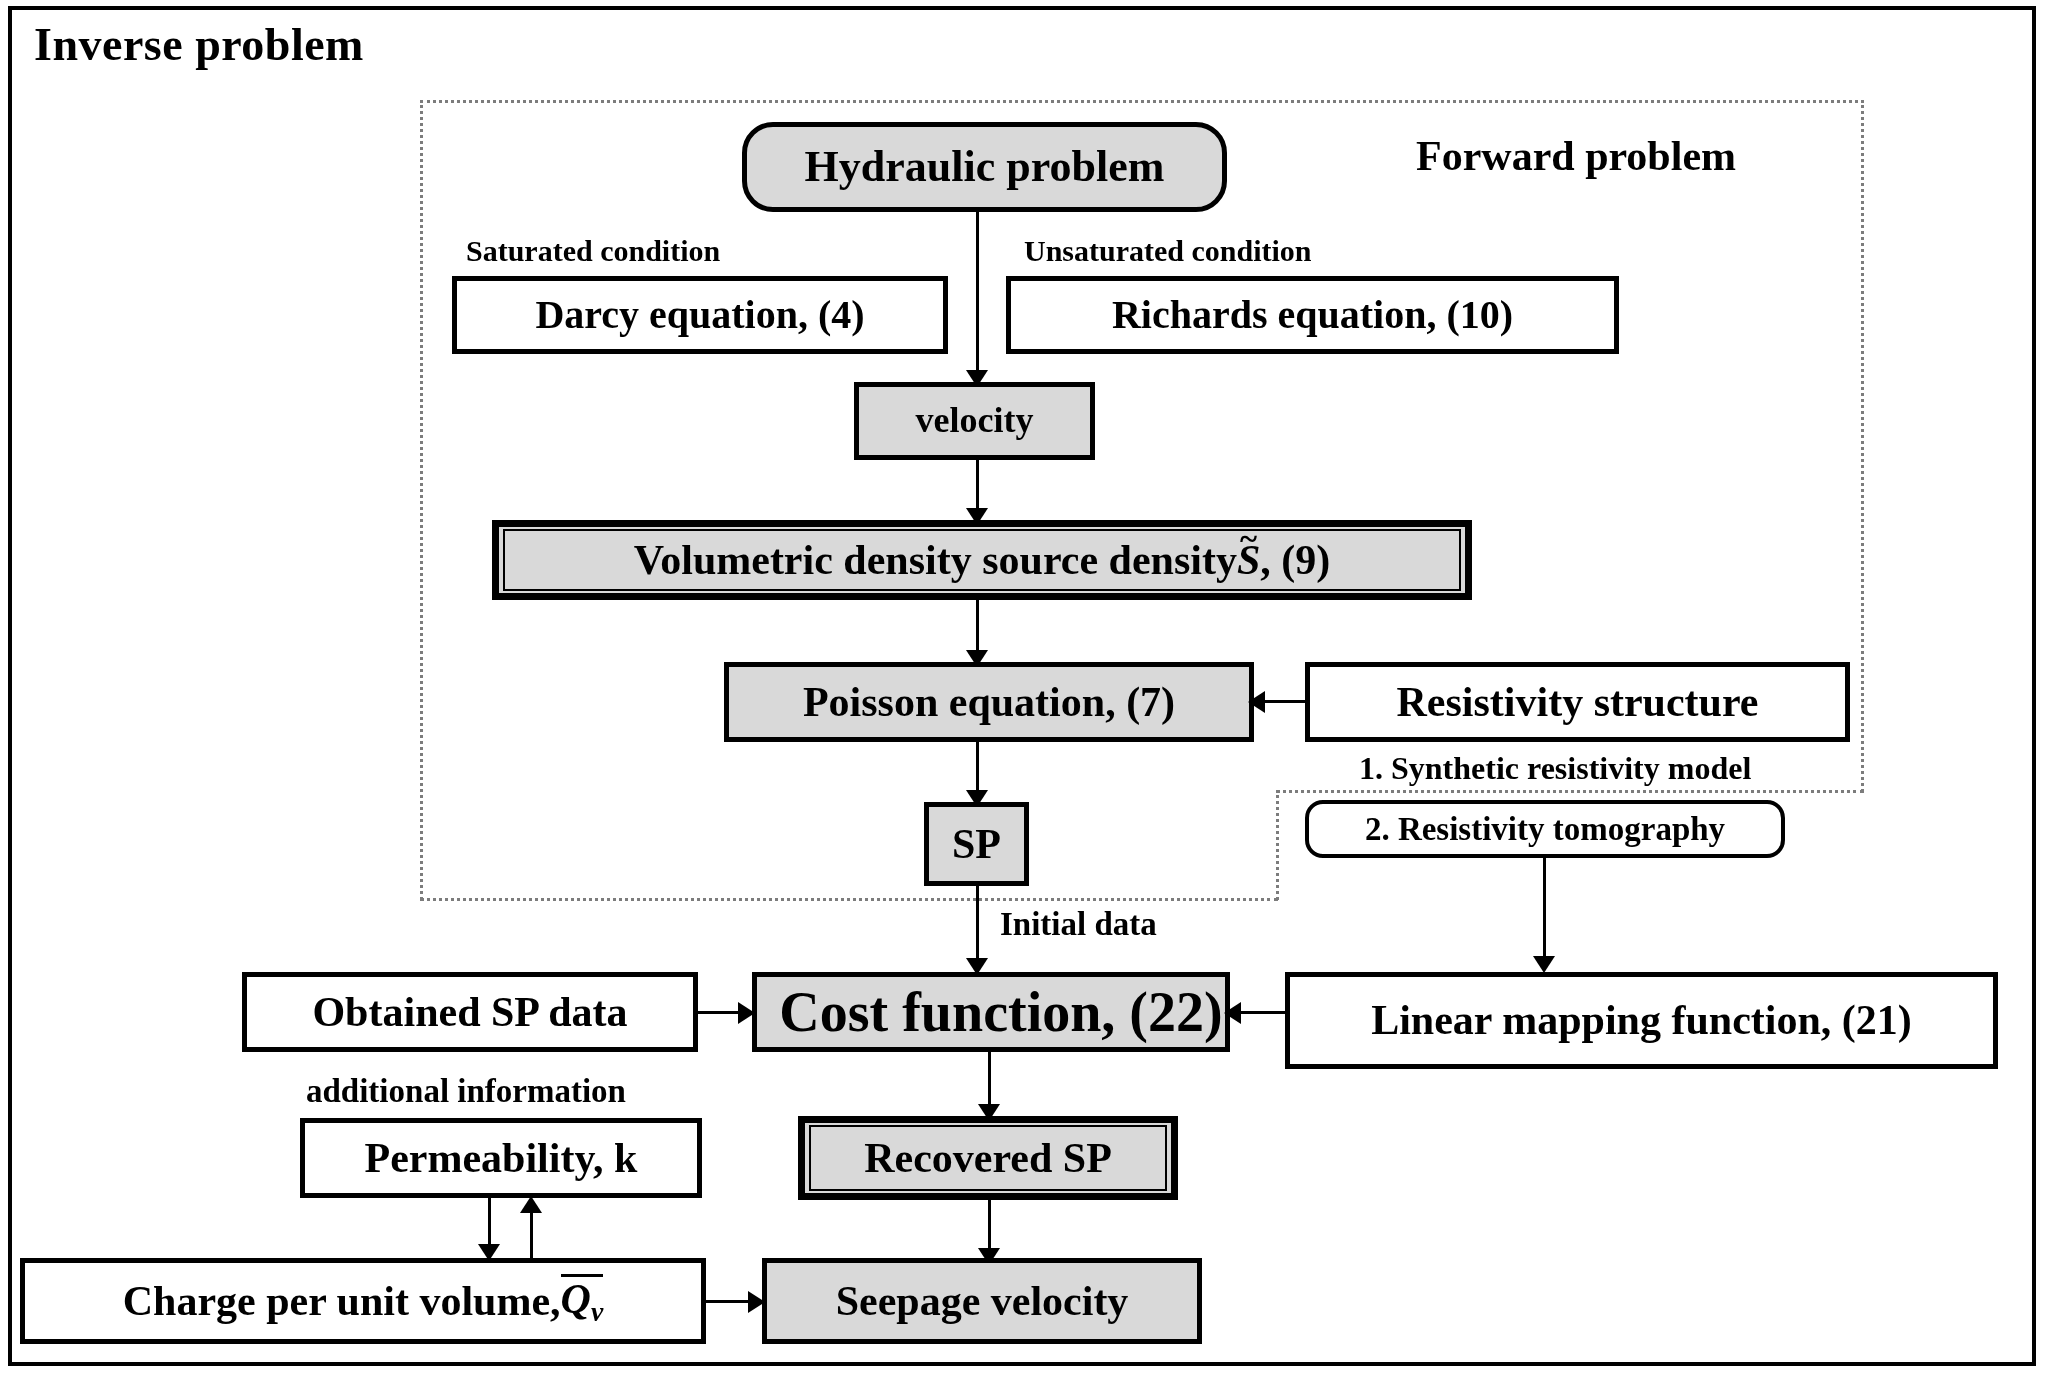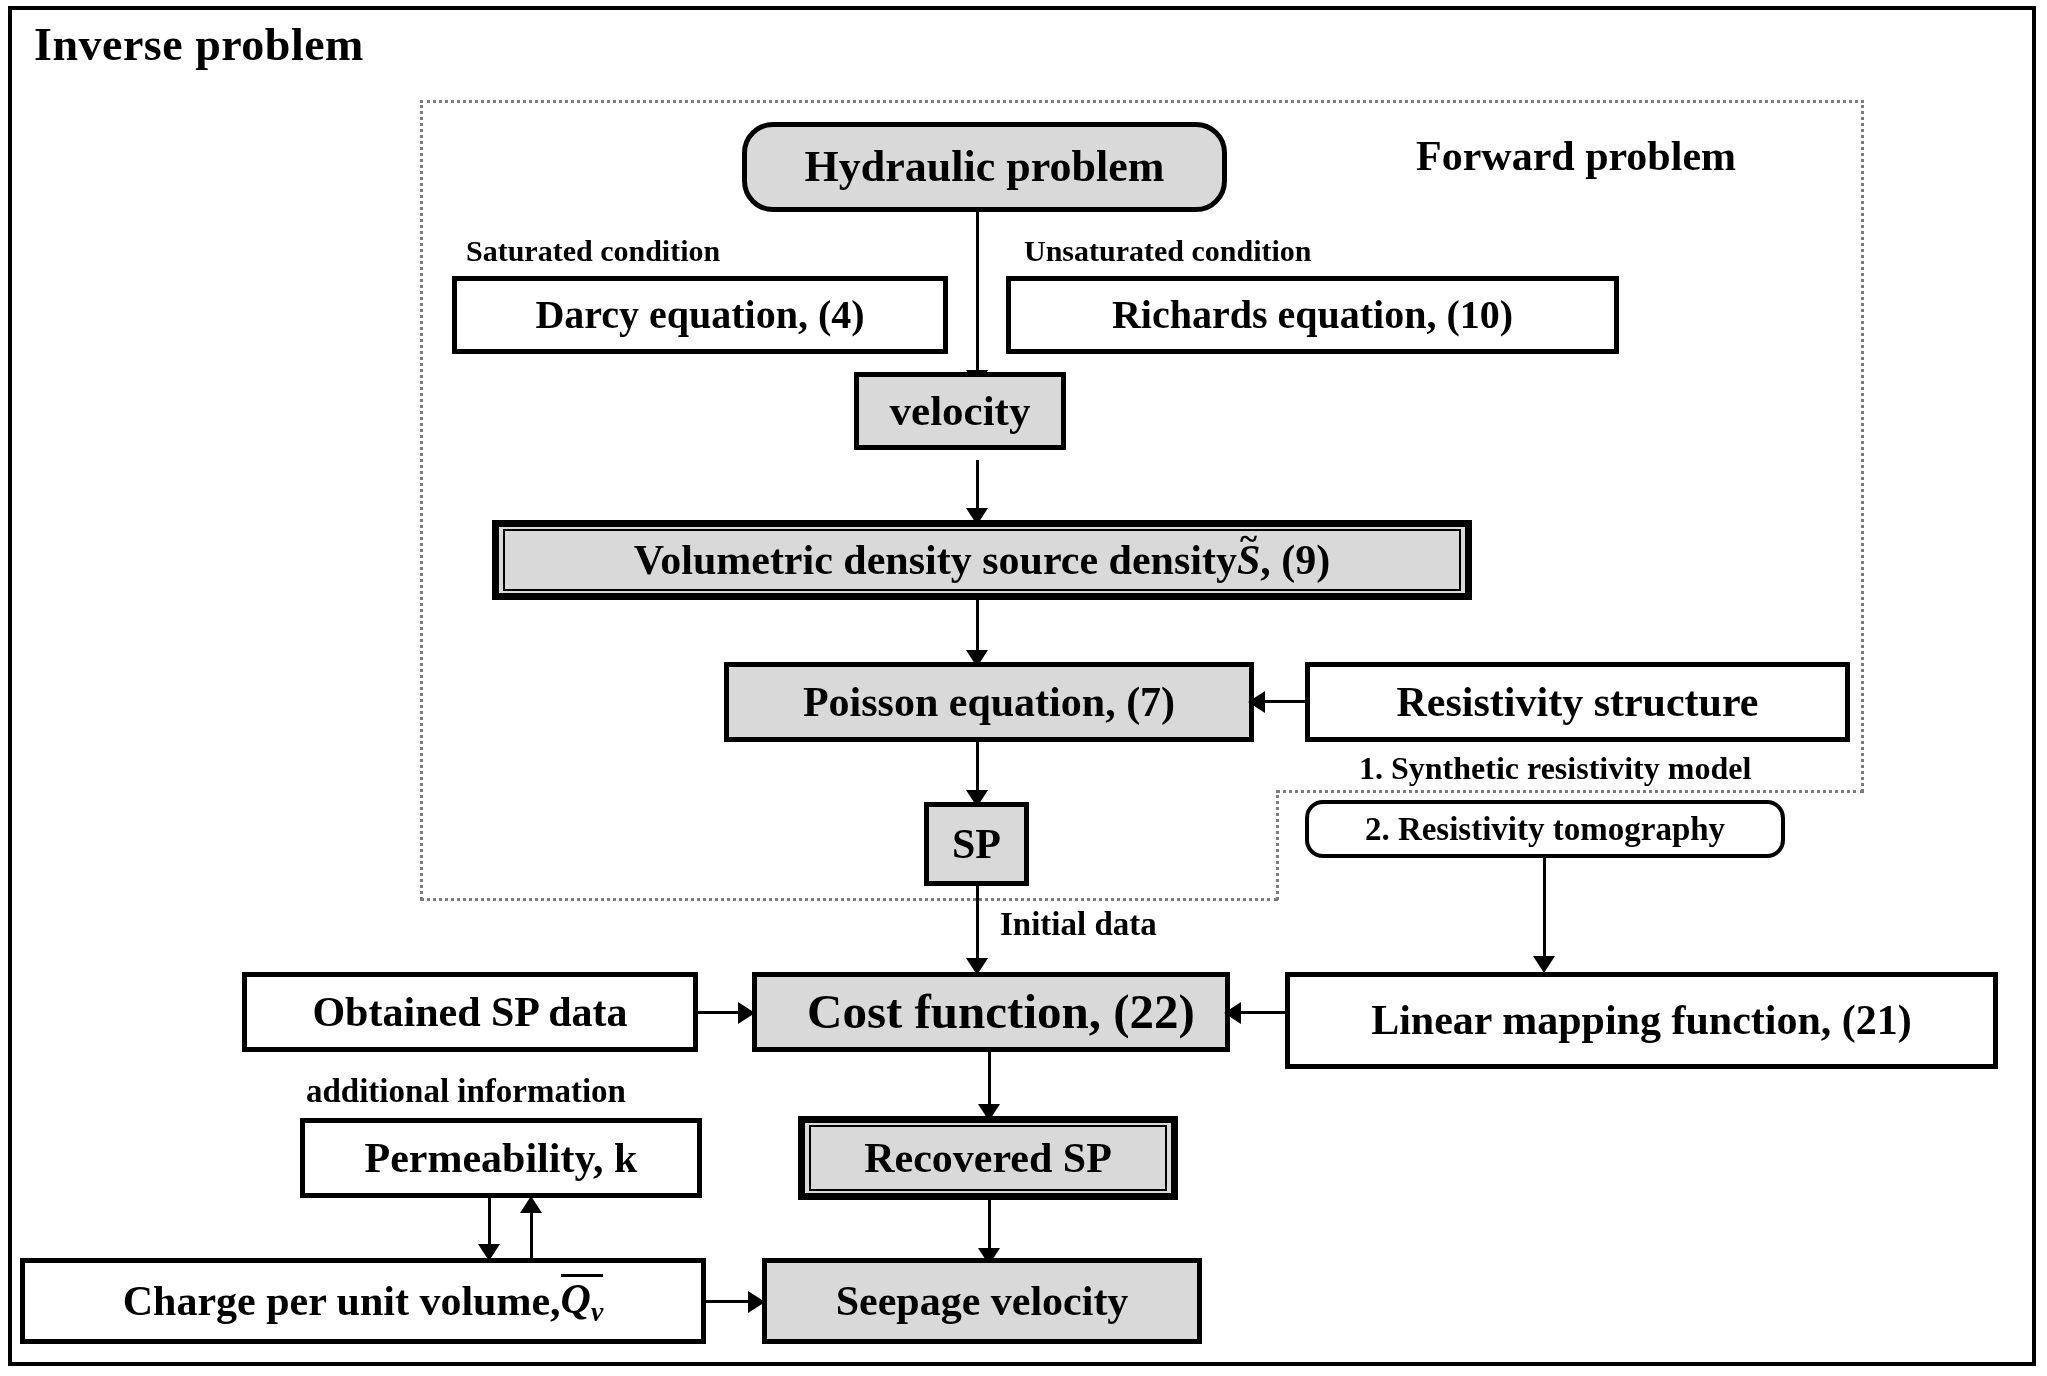--- a/index.html
+++ b/index.html
@@ -176,21 +176,21 @@
   <div class="arrow-down" style="left:966px; top:370px;"></div>
 
   <div class="caption" style="left:466px; top:236px;">Saturated condition</div>
 
   <div class="node" style="left:452px; top:276px; width:496px; height:78px; font-size:40px;">Darcy equation, (4)</div>
 
   <div class="caption" style="left:1024px; top:236px;">Unsaturated condition</div>
 
   <div class="node" style="left:1006px; top:276px; width:613px; height:78px; font-size:40px;">Richards equation, (10)</div>
 
-  <div class="node shaded" style="left:854px; top:372px; width:212px; height:78px; font-size:43px;">velocity</div>
+  <div class="node shaded" style="left:854px; top:382px; width:241px; height:78px; font-size:36px;">velocity</div>
 
   <div class="conn v-line" style="left:976px; top:460px; height:60px;"></div>
   <div class="arrow-down" style="left:966px; top:508px;"></div>
 
   <div class="node shaded double" style="left:492px; top:520px; width:980px; height:80px; font-size:42px;">
     <span class="inner">
       <span>Volumetric density source density </span>
         <span class="tld mathi"><span class="tilde">~</span><span>S</span></span>
         <span>, (9)</span>
     </span>
@@ -220,21 +220,21 @@
   <div class="caption" style="left:1000px; top:908px; font-size:33px;">Initial data</div>
 
   <div class="conn v-line" style="left:1543px; top:858px; height:112px;"></div>
   <div class="arrow-down" style="left:1533px; top:956px;"></div>
 
   <div class="node" style="left:242px; top:972px; width:456px; height:80px; font-size:42px;">Obtained SP data</div>
 
   <div class="conn h-line" style="left:698px; top:1011px; width:48px;"></div>
   <div class="arrow-right" style="left:738px; top:1002px;"></div>
 
-  <div class="node shaded" style="left:752px; top:972px; width:478px; height:80px; font-size:49px;padding-left:20px;">Cost function, (22)</div>
+  <div class="node shaded" style="left:752px; top:972px; width:478px; height:80px; font-size:56px;padding-left:20px;">Cost function, (22)</div>
 
   <div class="conn h-line" style="left:1238px; top:1011px; width:50px;"></div>
   <div class="arrow-left" style="left:1224px; top:1002px;"></div>
 
   <div class="node" style="left:1285px; top:972px; width:713px; height:97px; font-size:42px;">Linear mapping function, (21)</div>
 
   <div class="conn v-line" style="left:988px; top:1052px; height:64px;"></div>
   <div class="arrow-down" style="left:978px; top:1104px;"></div>
 
   <div class="caption" style="left:306px; top:1075px; font-size:33px;">additional information</div>

